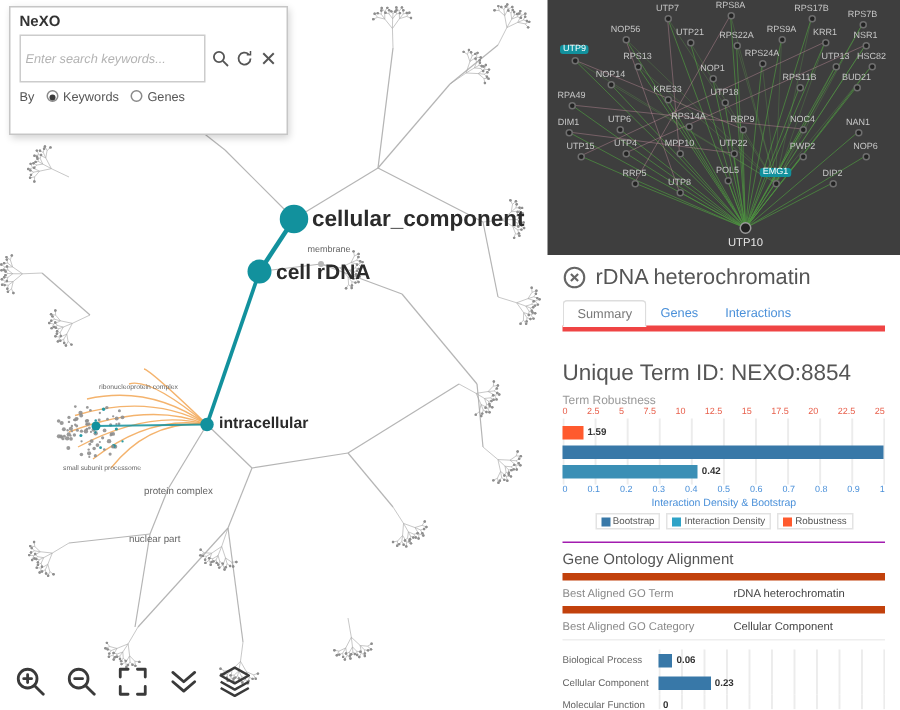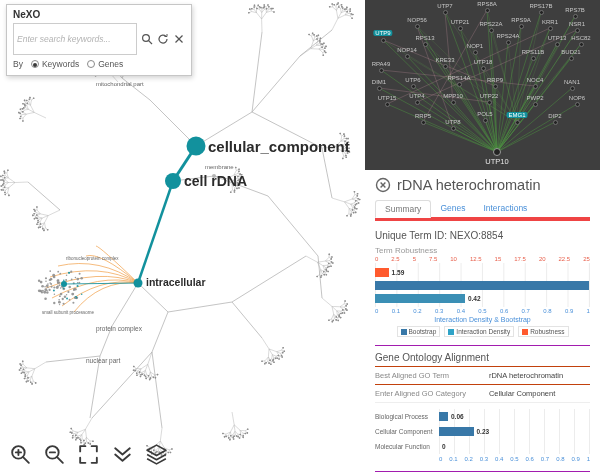--- a/index.html
+++ b/index.html
@@ -6,21 +6,21 @@
   html,body{width:600px;height:473px;font-family:"Liberation Sans",sans-serif;background:#fff;overflow:hidden}
   .app{position:relative;width:600px;height:473px;background:#fff;overflow:hidden}
 
   
   .tree-panel{position:absolute;left:0;top:0;width:365px;height:473px;background:#fff;overflow:hidden}
   #tree-svg{position:absolute;left:0;top:0}
   #tree-labels{position:absolute;left:0;top:0;width:100%;height:100%;pointer-events:none}
   .tree-label{position:absolute;color:#2b2b2b;white-space:nowrap;transform:translateY(-50%);pointer-events:auto}
   .tree-label.minor{color:#666}
 
-  .search-card{position:absolute;left:6px;top:4px;width:186px;background:#fff;border:1px solid #c6c6c6;box-shadow:1px 2px 5px rgba(0,0,0,.18);padding:4px 6px 6px;z-index:5}
+  .search-card{position:absolute;left:6px;top:4px;width:186px;background:#fff;border:1px solid #c6c6c6;box-shadow:1px 2px 5px rgba(0,0,0,.18);padding:4px 6px 20px;z-index:5}
   .search-title{font-size:10px;font-weight:bold;color:#333}
   .search-row{display:flex;align-items:center;gap:4px;margin-top:3px}
   .search-input{flex:1;height:32px;border:1px solid #ccc;font-size:8.5px;padding:0 3px;color:#444;min-width:0}
   .search-input::placeholder{color:#b3b3b3;font-style:italic}
   .s-icon{display:inline-flex;width:12px;height:12px;cursor:pointer}
   .radio-row{display:flex;align-items:center;gap:8px;margin-top:4px;font-size:8.5px;color:#555}
   .radio-opt{display:inline-flex;align-items:center;gap:3px;cursor:pointer}
   .radio{width:8px;height:8px;border:1px solid #8a8a8a;border-radius:50%;display:inline-block;position:relative;background:#fff}
   .radio.sel::after{content:"";position:absolute;left:1.5px;top:1.5px;width:4px;height:4px;border-radius:50%;background:#3a3a3a}
 
@@ -40,37 +40,37 @@
   .net-node.hub .net-label{top:5px;font-size:7.5px;color:#e6e6e6}
 
   
   .detail-panel{position:absolute;left:365px;top:170px;width:235px;height:303px;background:#fff;padding:7px 10px 0 10px;overflow:hidden}
   .d-header{display:flex;align-items:center;gap:6px}
   .close-btn{display:inline-flex;width:16px;height:16px;cursor:pointer}
   .d-title{font-size:14.5px;font-weight:normal;color:#555}
   .tabs{display:flex;border-bottom:4px solid #ef4444;margin-top:7px}
   .tab{font-size:8.5px;padding:3px 9px;color:#4a90d9;cursor:pointer}
   .tab.active{color:#777;border:1px solid #ddd;border-bottom:1px solid #fff;border-radius:3px 3px 0 0;margin-bottom:-1px;background:#fff}
-  .term-id{font-size:10px;color:#555;margin-top:9px}
+  .term-id{font-size:15px;color:#555;margin-top:19px}
   .chart-label{font-size:8px;color:#999;margin-top:5px}
   .axis{display:flex;justify-content:space-between;font-size:6px;margin:1px 0}
   .axis.red{color:#e8604c}
   .axis.blue{color:#4a90d9}
   .grid{background-image:linear-gradient(to right,#ececec 1px,transparent 1px);background-size:10% 100%;border-right:1px solid #ececec}
   .bars{padding:1px 0}
   .bar-row{display:flex;align-items:center;height:10px;margin:3px 0}
   .bar{height:9px}
   .bar-val{font-size:6.5px;font-weight:bold;color:#333;margin-left:3px}
   .cap{text-align:center;color:#4a90d9;font-size:7px;margin-top:2px}
   .legend{display:flex;justify-content:center;gap:4px;margin-top:3px}
   .leg-item{display:inline-flex;align-items:center;gap:2px;font-size:6.5px;color:#555;border:1px solid #e3e3e3;padding:1px 3px;background:#fff}
   .sw{width:6px;height:6px;display:inline-block}
   .sec-head{font-size:10px;color:#555;border-top:1px solid #a21caf;margin-top:8px;padding-top:6px}
   #go-table{border-bottom:1px solid #eee;margin-top:3px}
-  .go-trow{display:flex;border-top:1px solid #c2410c;padding:4px 0;font-size:7.5px}
+  .go-trow{display:flex;border-top:5px solid #c2410c;padding:4px 0;font-size:7.5px}
   .go-tl{flex:1;color:#888}
   .go-tv{width:47%;color:#444}
   #chart2{margin-top:6px}
   .go-row{display:flex;align-items:center;height:15px}
   .go-label{width:64px;font-size:6.5px;color:#666;flex-shrink:0}
   .go-zone{flex:1;display:flex;align-items:center;height:100%}
   .go-axis-row{display:flex;margin-top:1px}
 </style>
 </head>
 <body>
@@ -1945,21 +1945,21 @@
         </div>
       </div>
 
     <div class="sec-head">Gene Ontology Alignment</div>
     <div id="go-table">
         <div class="go-trow">
           <span class="go-tl">Best Aligned GO Term</span>
           <span class="go-tv">rDNA heterochromatin</span>
         </div>
         <div class="go-trow">
-          <span class="go-tl">Enter Aligned GO Category</span>
+          <span class="go-tl">Best Aligned GO Category</span>
           <span class="go-tv">Cellular Component</span>
         </div>
       </div>
     <div id="chart2">
         <div class="go-row">
           <span class="go-label">Biological Process</span>
           <div class="go-zone grid">
             <div class="bar" style="width: 6%; background: rgb(56, 120, 168);"></div>
             <span class="bar-val">0.06</span>
           </div>

